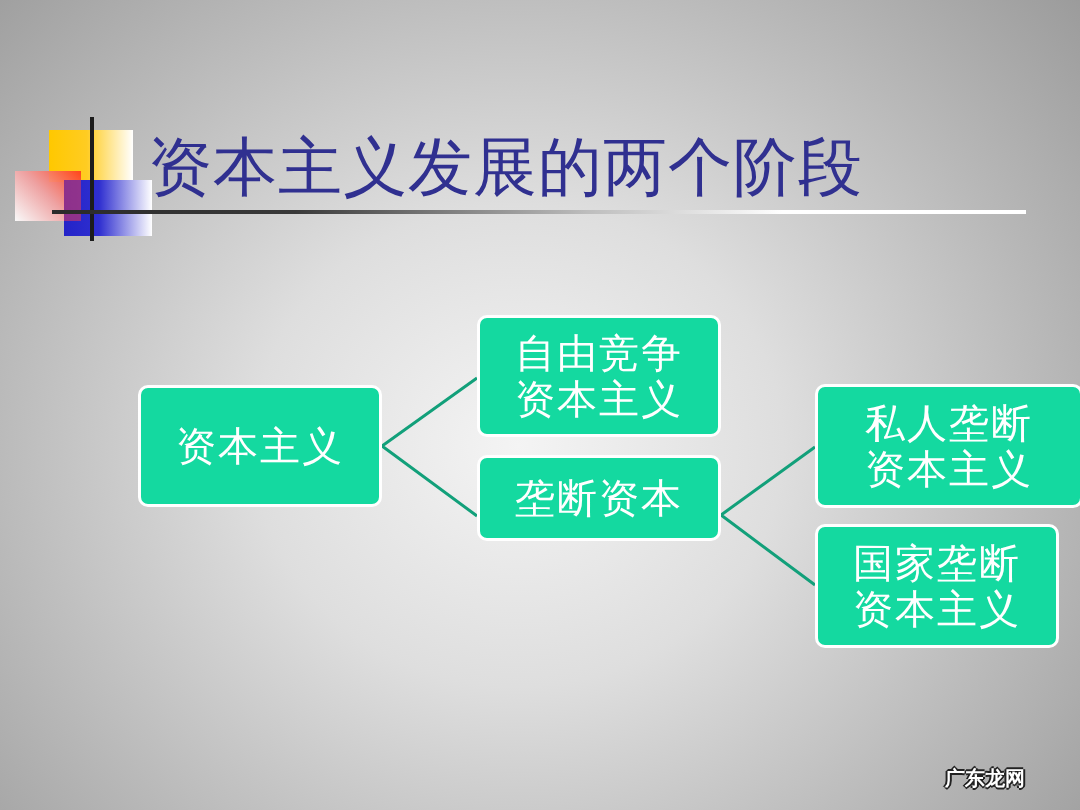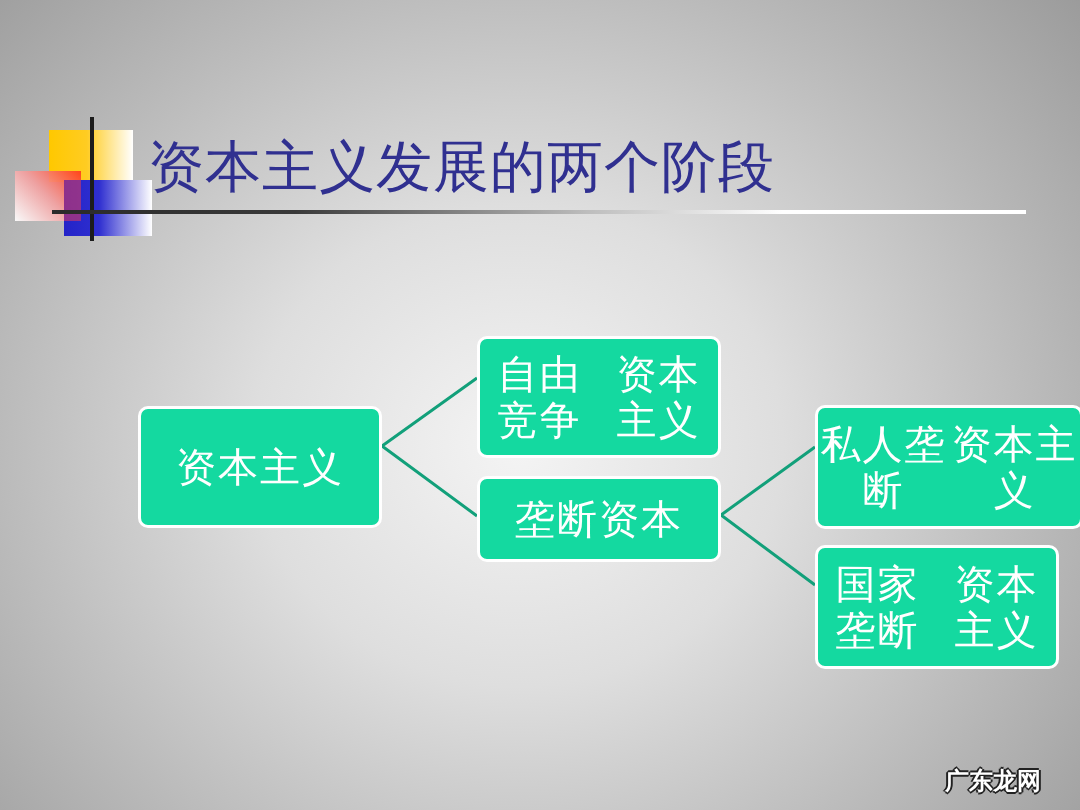--- a/index.html
+++ b/index.html
@@ -15,39 +15,39 @@
     background: linear-gradient(45deg, #ffffff 0%, #f3a0a0 50%, #ff3a1a 100%); opacity: 0.92; }
   .sq-blue { left: 64px; top: 180px; width: 88px; height: 56px;
     background: linear-gradient(90deg, #2323c8 0%, #2f2fd0 40%, #ffffff 100%); }
   .sq-red-overlay { left: 64px; top: 180px; width: 17px; height: 41px;
     background: rgba(230,60,90,0.55); }
   .vline { left: 90px; top: 117px; width: 4px; height: 124px; background: #1c1c1c; }
   .hline { left: 52px; top: 210px; width: 974px; height: 4px;
     background: linear-gradient(90deg, #2a2a2a 0%, #3a3a3a 25%, #bdbdbd 55%, #ffffff 75%, #ffffff 100%); }
   .title {
     position: absolute; left: 148px; top: 128px; margin: 0;
-    font-size: 56px; font-weight: normal; color: #303090; letter-spacing: 1px;
+    font-size: 64px; font-weight: normal; color: #303090; letter-spacing: 1px;
     line-height: 78px; white-space: nowrap;
   }
   .node {
     position: absolute; box-sizing: border-box;
     background: #14d9a0; border: 3px solid #ffffff; border-radius: 10px;
     color: #ffffff; font-size: 40px; line-height: 46px;
-    display: flex; align-items: center; justify-content: center;
-    text-align: center; letter-spacing: 2px; margin-top: 21px;
+    display: flex; flex-direction: column; align-items: center; justify-content: center;
+    text-align: center; letter-spacing: 2px;
   }
   .node span { display: block; }
   #n-root { left: 138px; top: 385px; width: 244px; height: 122px; }
   #n-free { left: 477px; top: 315px; width: 244px; height: 122px; }
   #n-mono { left: 477px; top: 455px; width: 244px; height: 86px; }
   #n-priv { left: 815px; top: 384px; width: 268px; height: 124px; }
   #n-state { left: 815px; top: 524px; width: 244px; height: 124px; }
   svg.connectors { position: absolute; left: 0; top: 0; }
   .watermark {
-    position: absolute; left: 945px; top: 765px; font-size: 24px; font-weight: bold;
+    position: absolute; left: 945px; top: 765px; font-size: 20px; font-weight: bold;
     color: #ffffff; font-family: "DejaVu Sans", sans-serif;
     text-shadow: -2px 0 #222, 2px 0 #222, 0 -2px #222, 0 2px #222, 1px 1px #222, -1px -1px #222;
   }
 </style>
 </head>
 <body>
 
 <div class="deco sq-yellow"></div>
 <div class="deco sq-red"></div>
 <div class="deco sq-blue"></div>

